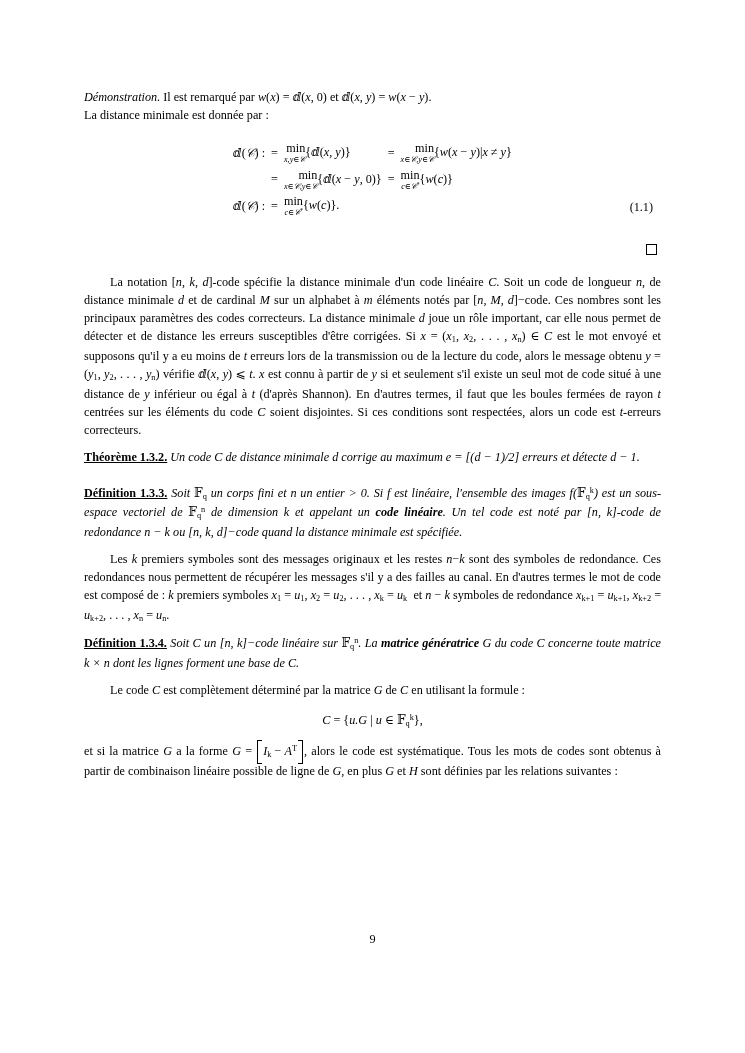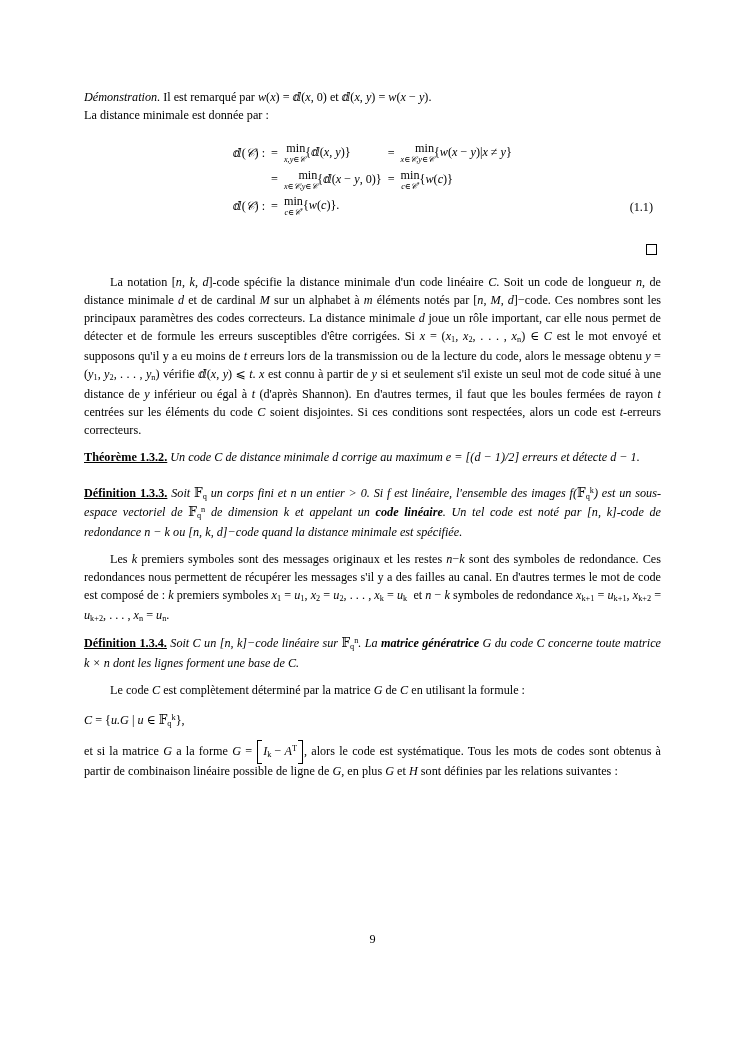--- a/index.html
+++ b/index.html
@@ -97,20 +97,21 @@
     margin-right: 4px;
   }
   .qed span {
     display: inline-block;
     width: 9px;
     height: 9px;
     border: 1px solid #000;
   }
 
   .centered-eq {
+    text-align: center;
     font-size: 12.2px;
     margin: 14px 0 14px 0;
   }
 
   .matrix-br {
     display: inline-block;
     position: relative;
     padding: 0 6px;
     margin: 0 1px;
   }
@@ -209,21 +210,21 @@
   </div>
 
   <div class="qed"><span></span></div>
 
   <div class="gap-md"></div>
 
   <p class="para indent">
     La notation [<span class="math">n</span>, <span class="math">k</span>, <span class="math">d</span>]-code spécifie la distance minimale d'un code linéaire <span class="math">C</span>. Soit un code
     de longueur <span class="math">n</span>, de distance minimale <span class="math">d</span> et de cardinal <span class="math">M</span> sur un alphabet à <span class="math">m</span> éléments notés
     par [<span class="math">n</span>, <span class="math">M</span>, <span class="math">d</span>]−code. Ces nombres sont les principaux paramètres des codes correcteurs. La
-    distance minimale <span class="math">d</span> joue un rôle important, car elle nous permet de <span class="bf">détecter</span> et de <span class="bf">formule</span>
+    distance minimale <span class="math">d</span> joue un rôle important, car elle nous permet de <span class="bf">détecter</span> et de <span class="bf">distance</span>
     les erreurs susceptibles d'être corrigées. Si <span class="math">x</span> = (<span class="math">x<sub>1</sub></span>, <span class="math">x<sub>2</sub></span>, . . . , <span class="math">x<sub>n</sub></span>) ∈ <span class="math">C</span> est le mot envoyé et
     supposons qu'il y a eu moins de <span class="math">t</span> erreurs lors de la transmission ou de la lecture du code,
     alors le message obtenu <span class="math">y</span> = (<span class="math">y<sub>1</sub></span>, <span class="math">y<sub>2</sub></span>, . . . , <span class="math">y<sub>n</sub></span>) vérifie <span class="dd">ⅆ</span>(<span class="math">x</span>, <span class="math">y</span>) ⩽ <span class="math">t</span>. <span class="math">x</span> est connu à partir de <span class="math">y</span> si
     et seulement s'il existe un seul mot de code situé à une distance de <span class="math">y</span> inférieur ou égal à <span class="math">t</span>
     (d'après Shannon). En d'autres termes, il faut que les boules fermées de rayon <span class="math">t</span> centrées sur
     les éléments du code <span class="math">C</span> soient disjointes. Si ces conditions sont respectées, alors un code est
     <span class="bf"><span class="math">t</span>-erreurs correcteurs</span>.
   </p>
 
   <div class="gap-sm"></div>

